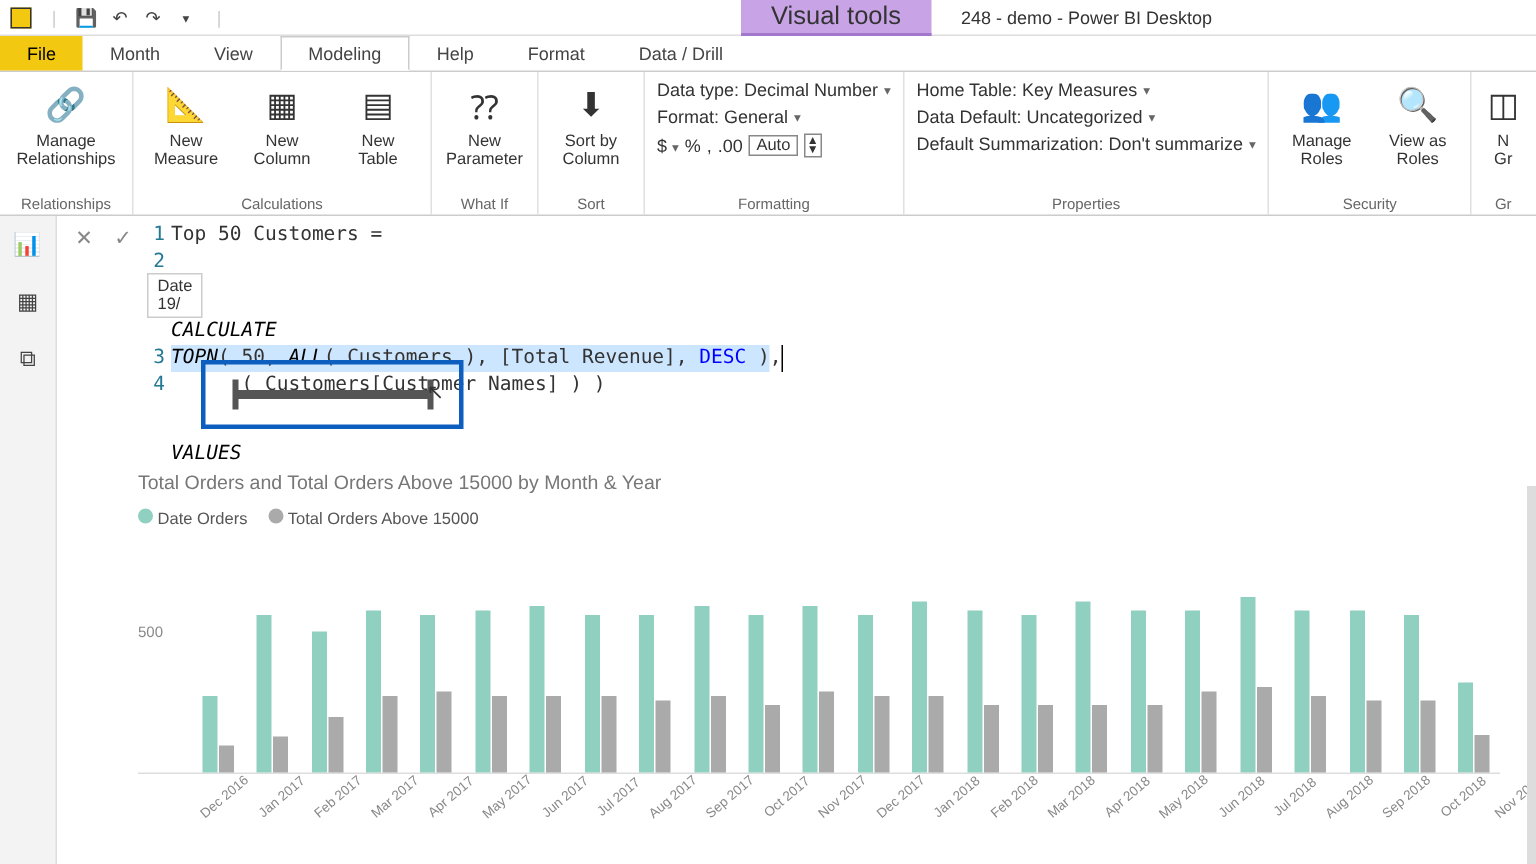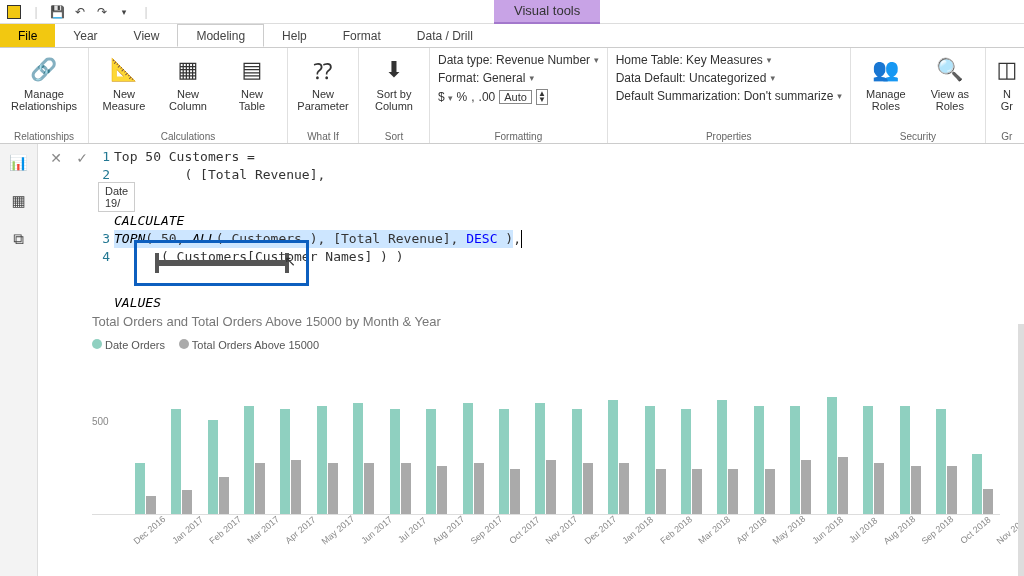--- a/index.html
+++ b/index.html
@@ -2,21 +2,21 @@
 <html><head>
 <meta charset="utf-8">
 <style>
   * { box-sizing: border-box; margin: 0; padding: 0; }
   body { font-family: "Segoe UI", Tahoma, sans-serif; font-size: 12px; background: #fff; color: #333; width: 1024px; height: 576px; overflow: hidden; position: relative; }
   .titlebar { display: flex; align-items: center; height: 24px; background: #fff; border-bottom: 1px solid #ddd; }
   .qat { display: flex; align-items: center; padding: 0 4px; gap: 2px; }
   .qat-icon { width: 20px; height: 20px; display: flex; align-items: center; justify-content: center; font-size: 12px; color: #444; cursor: pointer; }
   .logo-sq { width: 14px; height: 14px; background: #f2c811; border: 1px solid #333; position: relative; }
   .titletabs { flex: 1; display: flex; align-items: stretch; height: 24px; }
-  .contextual { margin-left: 334px; background: #c8a3e6; color: #333; padding: 0 20px; display: flex; align-items: center; font-size: 13px; border-bottom: 2px solid #a378cc; }
+  .contextual { margin-left: 334px; background: #c8a3e6; color: #333; padding: 0 20px; display: flex; align-items: center; font-size: 17px; border-bottom: 2px solid #a378cc; }
   .doctitle { margin-left: 20px; display: flex; align-items: center; font-size: 12px; color: #333; }
   .tabs { display: flex; align-items: stretch; height: 24px; background: #fff; border-bottom: 1px solid #ccc; }
   .tab { padding: 0 18px; display: flex; align-items: center; cursor: pointer; color: #444; }
   .tab.file { background: #f2c811; color: #000; font-weight: 500; }
   .tab.active { border: 1px solid #ccc; border-bottom: 1px solid #fff; background: #fff; }
   .ribbon { display: flex; height: 96px; border-bottom: 1px solid #ccc; background: #fff; }
   .group { border-right: 1px solid #e0e0e0; padding: 2px 6px 0 6px; display: flex; flex-direction: column; align-items: center; justify-content: space-between; }
   .group-body { display: flex; gap: 6px; flex: 1; align-items: flex-start; }
   .group-label { font-size: 10px; color: #666; padding: 2px 0 1px; }
   .rbtn { display: flex; flex-direction: column; align-items: center; width: 58px; gap: 2px; cursor: pointer; padding-top: 4px; }
@@ -70,26 +70,27 @@
       </span>
     <span class="qat-icon" style="color:#ccc">|</span>
     <span class="qat-icon">💾</span>
     <span class="qat-icon">↶</span>
     <span class="qat-icon">↷</span>
     <span class="qat-icon" style="font-size:9px">▾</span>
     <span class="qat-icon" style="color:#ccc">|</span>
   </div>
   <div class="titletabs">
     <div class="contextual">Visual tools</div>
+    <div class="doctitle">248 - demo - Power BI Desktop</div>
   </div>
 </div>
 
 <div class="tabs">
   <div class="tab file">File</div>
-  <div class="tab">Year</div>
+  <div class="tab">Month</div>
   <div class="tab">View</div>
   <div class="tab active">Modeling</div>
   <div class="tab">Help</div>
   <div class="tab">Format</div>
   <div class="tab">Data / Drill</div>
 </div>
 
 <div class="ribbon">
   <div class="group">
     <div class="group-body">
@@ -137,21 +138,21 @@
           <div class="rbtn-icon">⬇</div>
           <div class="rbtn-label" style="white-space:pre-line">Sort by
 Column</div>
         </div>
     </div>
     <div class="group-label">Sort</div>
   </div>
   <div class="group" style="align-items:stretch">
     <div class="stack">
       <div class="stack-row">
-          <span>Data type: Revenue Number</span> 
+          <span>Data type: Decimal Number</span> 
           <span class="dd">▾</span>
         </div>
       <div class="stack-row">
           <span>Format: General</span> 
           <span class="dd">▾</span>
         </div>
       <div class="stack-row">
         <span>$ <span class="dd">▾</span></span>
         <span>%</span>
         <span>,</span>
@@ -221,21 +222,20 @@
       <div class="fx-btn">✕</div>
       <div class="fx-btn">✓</div>
       <div class="code">
         <div class="code-row">
             <span class="gutter">1</span>
             <span>Top 50 Customers =</span>
           </div>
         <div class="code-row">
             <span class="gutter">2</span>
             <span class="kw fn">CALCULATE</span>
-            <span>( [Total Revenue],</span>
           </div>
         <div class="code-row">
             <span class="gutter">3</span>
             <span>    </span>
             <span class="hl"><span class="kw fn">TOPN</span><span>( 50, </span><span class="kw fn">ALL</span><span>( Customers ), [Total Revenue], </span><span class="kw">DESC</span><span> )</span></span>
             <span class="caret">,</span>
           </div>
         <div class="code-row">
             <span class="gutter">4</span>
             <span>        </span>

